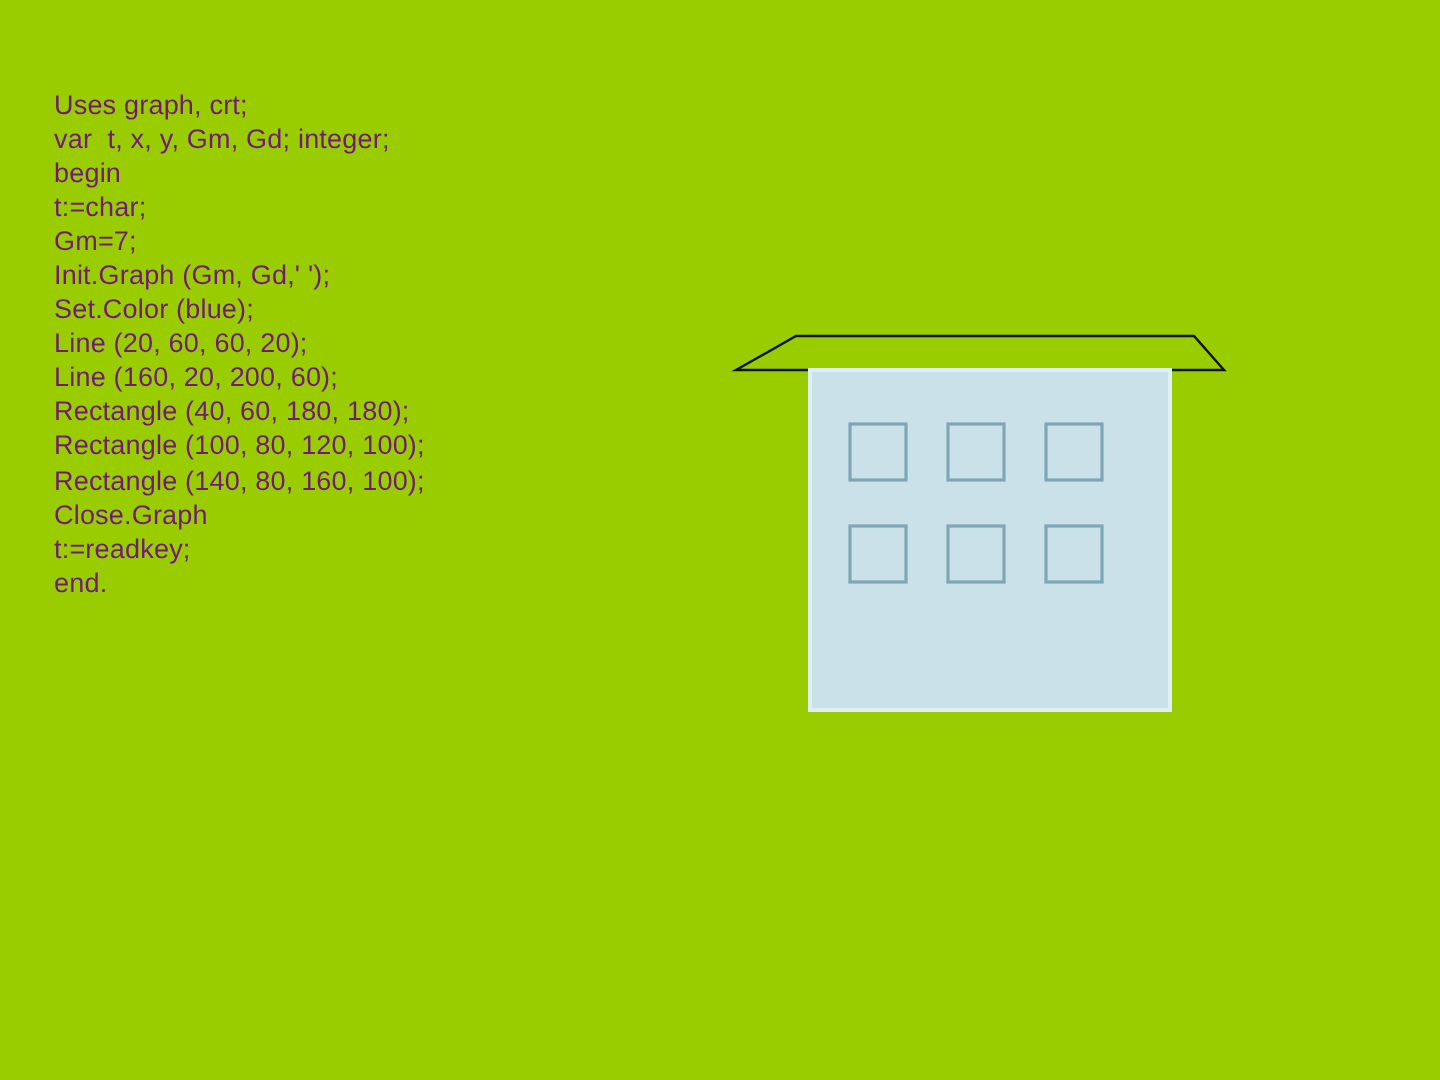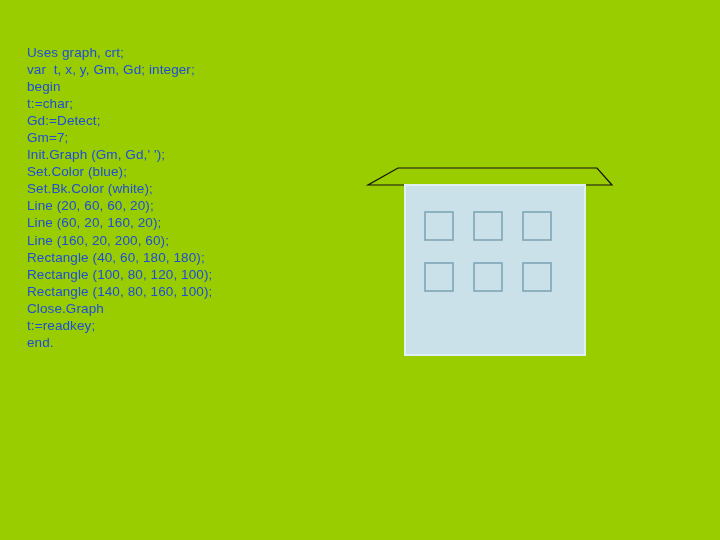--- a/index.html
+++ b/index.html
@@ -25,21 +25,21 @@
   #code-listing {
     position: absolute;
     left: 27px;
     top: 44px;
     width: 330px;
   }
   .code-line {
     font-family: "Liberation Sans", sans-serif;
     font-size: 13.5px;
     line-height: 17.05px;
-    color: #1d4ed8;
+    color: #701a75;
     white-space: pre;
     letter-spacing: 0.1px;
   }
   
   #house-figure {
     position: absolute;
     left: 360px;
     top: 155px;
     width: 270px;
     height: 215px;
@@ -51,27 +51,24 @@
 </head>
 <body style="color: rgb(26, 26, 32);">
 
 <div id="slide" style="background: rgb(154, 205, 0);">
 
   <div id="code-listing">
       <div class="code-line">Uses graph, crt;</div>
       <div class="code-line">var  t, x, y, Gm, Gd; integer;</div>
       <div class="code-line">begin</div>
       <div class="code-line">t:=char;</div>
-      <div class="code-line">Gd:=Detect;</div>
       <div class="code-line">Gm=7;</div>
       <div class="code-line">Init.Graph (Gm, Gd,' ');</div>
       <div class="code-line">Set.Color (blue);</div>
-      <div class="code-line">Set.Bk.Color (white);</div>
       <div class="code-line">Line (20, 60, 60, 20);</div>
-      <div class="code-line">Line (60, 20, 160, 20);</div>
       <div class="code-line">Line (160, 20, 200, 60);</div>
       <div class="code-line">Rectangle (40, 60, 180, 180);</div>
       <div class="code-line">Rectangle (100, 80, 120, 100);</div>
       <div class="code-line">Rectangle (140, 80, 160, 100);</div>
       <div class="code-line">Close.Graph</div>
       <div class="code-line">t:=readkey;</div>
       <div class="code-line">end.</div>
     </div>
 
   <div id="house-figure">

